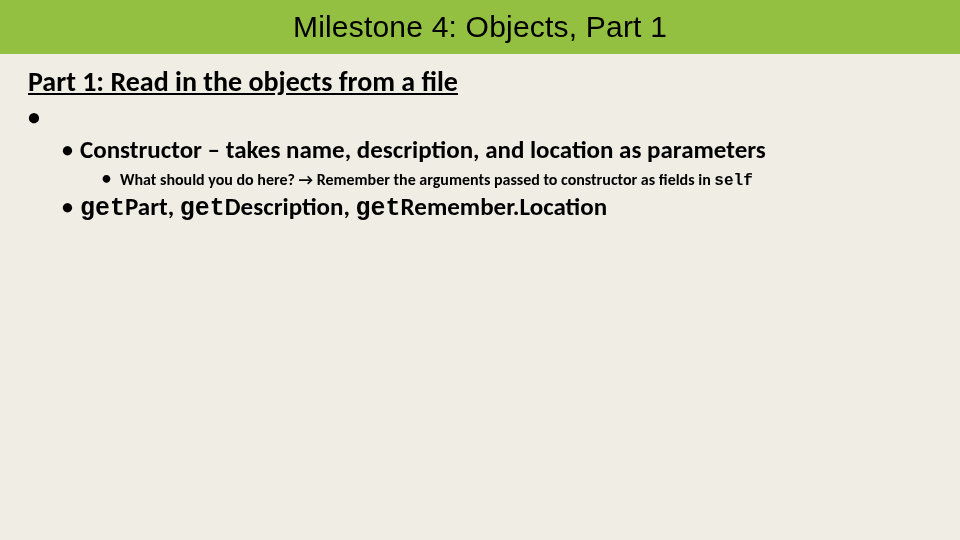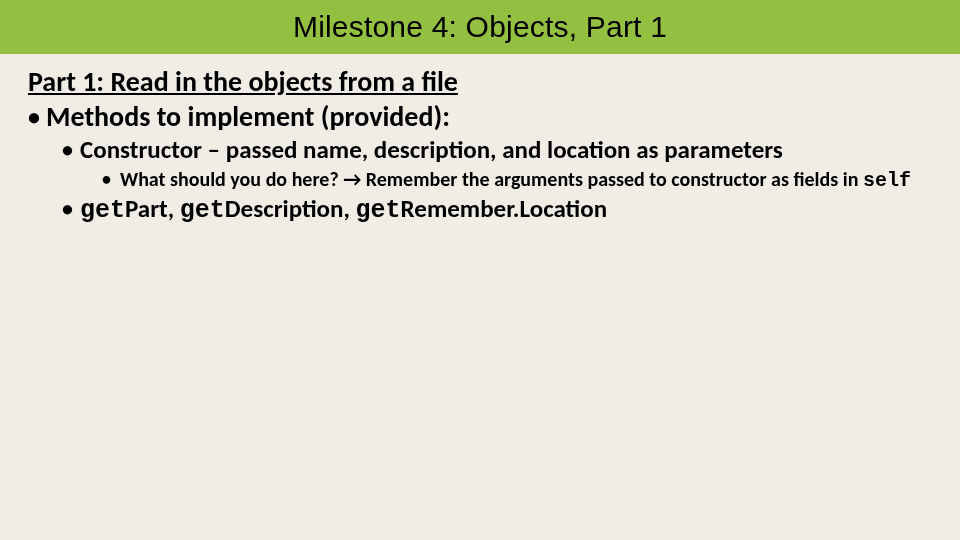--- a/index.html
+++ b/index.html
@@ -53,21 +53,21 @@
     padding-left: 34px;
   }
   .lvl2 > li::before {
     content: "•";
     display: inline-block;
     width: 18px;
     font-size: 22px;
     vertical-align: 1px;
   }
   .lvl3 {
-    font-size: 20px;
+    font-size: 16px;
     line-height: 1.28;
     padding-left: 40px;
   }
   .lvl3 > li {
     padding-left: 18px;
     text-indent: -18px;
   }
   .lvl3 > li::before {
     content: "•";
     display: inline-block;
@@ -85,24 +85,24 @@
 
 <div class="header-bar">
   <div class="slide-title">Milestone 4: Objects, Part 1</div>
 </div>
 
 <div class="content">
 
   <div class="subtitle">Part 1: Read in the objects from a file</div>
 
   <ul class="lvl1">
-    <li><span>Methods to implement (provided):</span>
+    <li>
 
       <ul class="lvl2">
-        <li><span>Constructor – passed name, description, and location as parameters</span>
+        <li><span>Constructor – takes name, description, and location as parameters</span>
 
           <ul class="lvl3">
             <li><span>What should you do here? → Remember the arguments passed to constructor as fields in </span><span class="mono">self</span></li>
           </ul>
         </li>
 
         <li><span class="mono">get</span><span>Part</span><span>, </span><span class="mono">get</span><span>Description</span><span>, </span><span class="mono">get</span><span>Remember.Location</span>
 
         </li>
       </ul>

